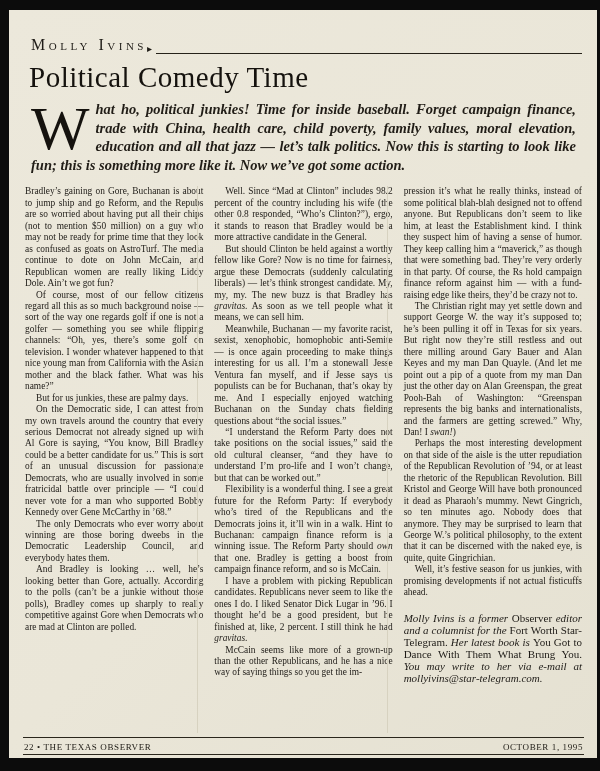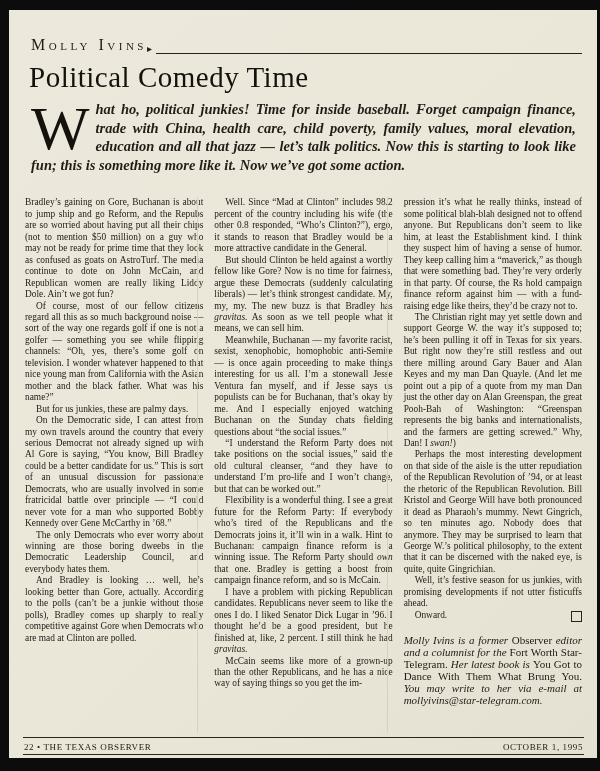--- a/index.html
+++ b/index.html
@@ -44,21 +44,21 @@
     float:left;
     font-size:62px;line-height:48px;
     font-style:normal;font-weight:400;
     padding:4px 6px 0 0;color:#15120e;
   }
   
   .columns{
     flex:1;
     display:flex;
     gap:5px;
-    margin:17px 1px 0 1px;
+    margin:6px 1px 0 1px;
     overflow:hidden;
   }
   .col{
     flex:1;
     font-size:9.4px;line-height:11.45px;
     text-align:justify;
     overflow:hidden;
     padding:0 1px;
   }
   .col + .col{border-left:1px solid #d7d2c0;padding-left:16px;margin-left:-12px;}
@@ -127,22 +127,21 @@
         <p class="indent"><span class="seg-normal">Meanwhile, Buchanan — my favorite racist, sexist, xenophobic, homophobic anti-Semite — is once again proceeding to make things interesting for us all. I’m a stonewall Jesse Ventura fan myself, and if Jesse says us populists can be for Buchanan, that’s okay by me. And I especially enjoyed watching Buchanan on the Sunday chats fielding questions about “the social issues.”</span></p>
         <p class="indent"><span class="seg-normal">“I understand the Reform Party does not take positions on the social issues,” said the old cultural cleanser, “and they have to understand I’m pro-life and I won’t change, but that can be worked out.”</span></p>
         <p class="indent"><span class="seg-normal">Flexibility is a wonderful thing. I see a great future for the Reform Party: If everybody who’s tired of the Republicans and the Democrats joins it, it’ll win in a walk. Hint to Buchanan: campaign finance reform is a winning issue. The Reform Party should </span><span class="seg-italic">own</span><span class="seg-normal"> that one. Bradley is getting a boost from campaign finance reform, and so is McCain.</span></p>
         <p class="indent"><span class="seg-normal">I have a problem with picking Republican candidates. Republicans never seem to like the ones I do. I liked Senator Dick Lugar in ’96. I thought he’d be a good president, but he finished at, like, 2 percent. I still think he had </span><span class="seg-italic">gravitas</span><span class="seg-normal">.</span></p>
         <p class="indent"><span class="seg-normal">McCain seems like more of a grown-up than the other Republicans, and he has a nice way of saying things so you get the im-</span></p>
       </div>
       <div class="col">
         <p class="noindent"><span class="seg-normal">pression it’s what he really thinks, instead of some political blah-blah designed not to offend anyone. But Republicans don’t seem to like him, at least the Establishment kind. I think they suspect him of having a sense of humor. They keep calling him a “maverick,” as though that were something bad. They’re very orderly in that party. Of course, the Rs hold campaign finance reform against him — with a fund-raising edge like theirs, they’d be crazy not to.</span></p>
         <p class="indent"><span class="seg-normal">The Christian right may yet settle down and support George W. the way it’s supposed to; he’s been pulling it off in Texas for six years. But right now they’re still restless and out there milling around Gary Bauer and Alan Keyes and my man Dan Quayle. (And let me point out a pip of a quote from my man Dan just the other day on Alan Greenspan, the great Pooh-Bah of Washington: “Greenspan represents the big banks and internationalists, and the farmers are getting screwed.” Why, Dan! I </span><span class="seg-italic">swan!</span><span class="seg-normal">)</span></p>
         <p class="indent"><span class="seg-normal">Perhaps the most interesting development on that side of the aisle is the utter repudiation of the Republican Revolution of ’94, or at least the rhetoric of the Republican Revolution. Bill Kristol and George Will have both pronounced it dead as Pharaoh’s mummy. Newt Gingrich, so ten minutes ago. Nobody does that anymore. They may be surprised to learn that George W.’s political philosophy, to the extent that it can be discerned with the naked eye, is quite, quite Gingrichian.</span></p>
-        <p class="indent"><span class="seg-normal">Well, it’s festive season for us junkies, with promising developments if not utter fisticuffs ahead.</span></p>
-        <p class="indent"><span class="endmark">□</span><span class="seg-normal">Onward.</span></p>
+        <p class="indent"><span class="seg-normal">Well, it’s festive season for us junkies, with promising developments if not actual fisticuffs ahead.</span></p>
         <p class="bio noindent"><span class="seg-italic">Molly Ivins is a former </span><span class="seg-roman">Observer</span><span class="seg-italic"> editor and a columnist for the </span><span class="seg-roman">Fort Worth Star-Telegram.</span><span class="seg-italic"> Her latest book is </span><span class="seg-roman">You Got to Dance With Them What Brung You.</span><span class="seg-italic"> You may write to her via e-mail at mollyivins@star-telegram.com.</span></p>
       </div>
     </div>
 
   <div class="footer">
     <div class="footer-rule"></div>
     <div class="footer-row">
       <span class="footer-left">22 • THE TEXAS OBSERVER</span>
       <span class="footer-right">OCTOBER 1, 1995</span>
     </div>

